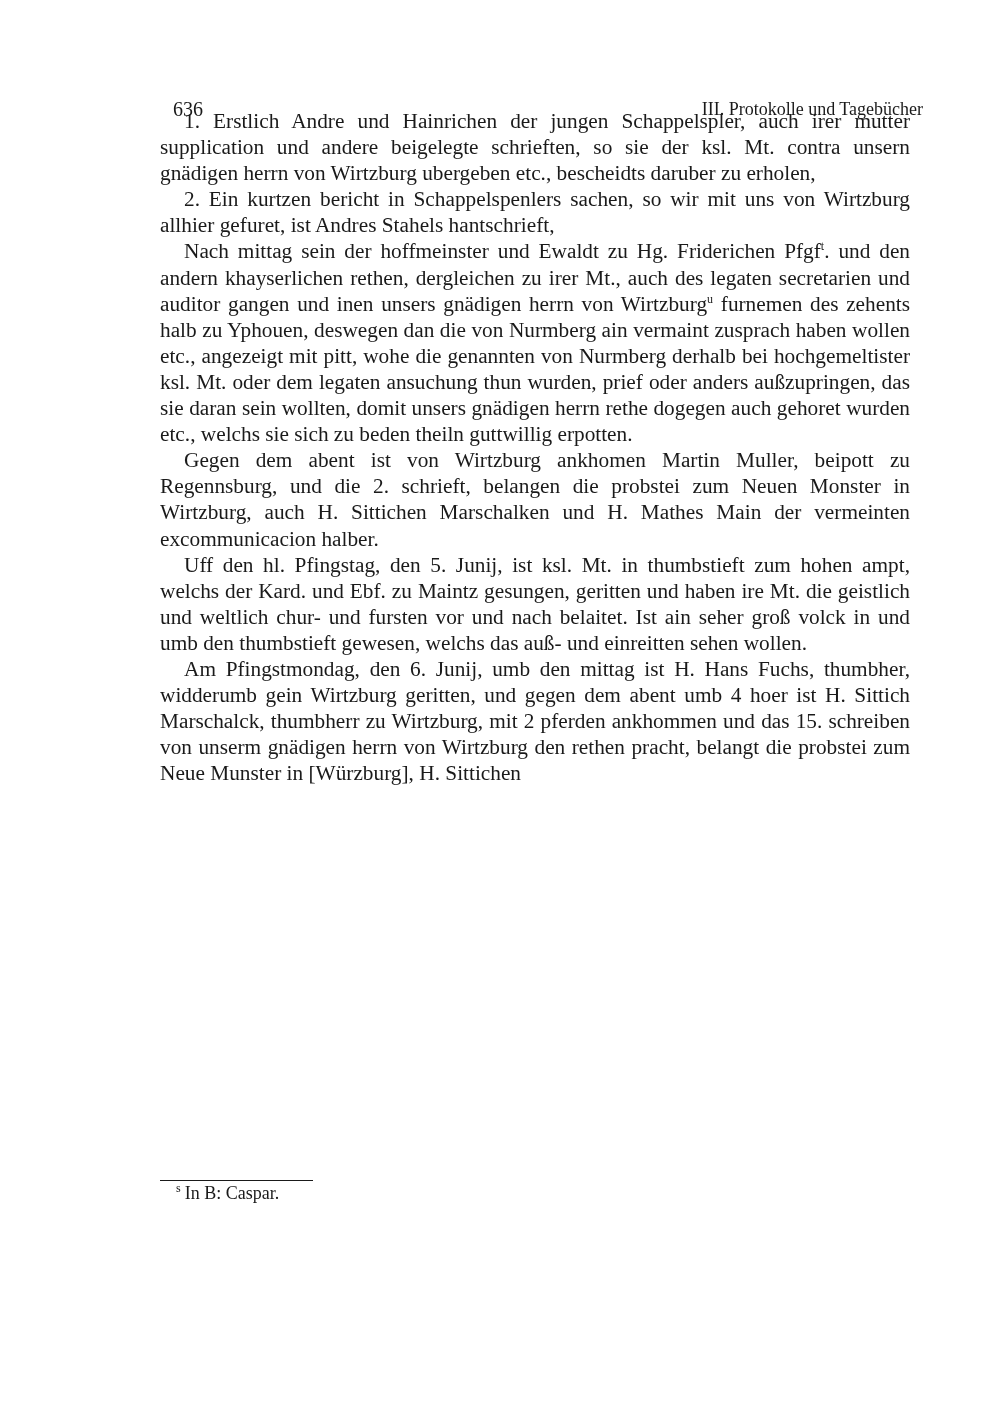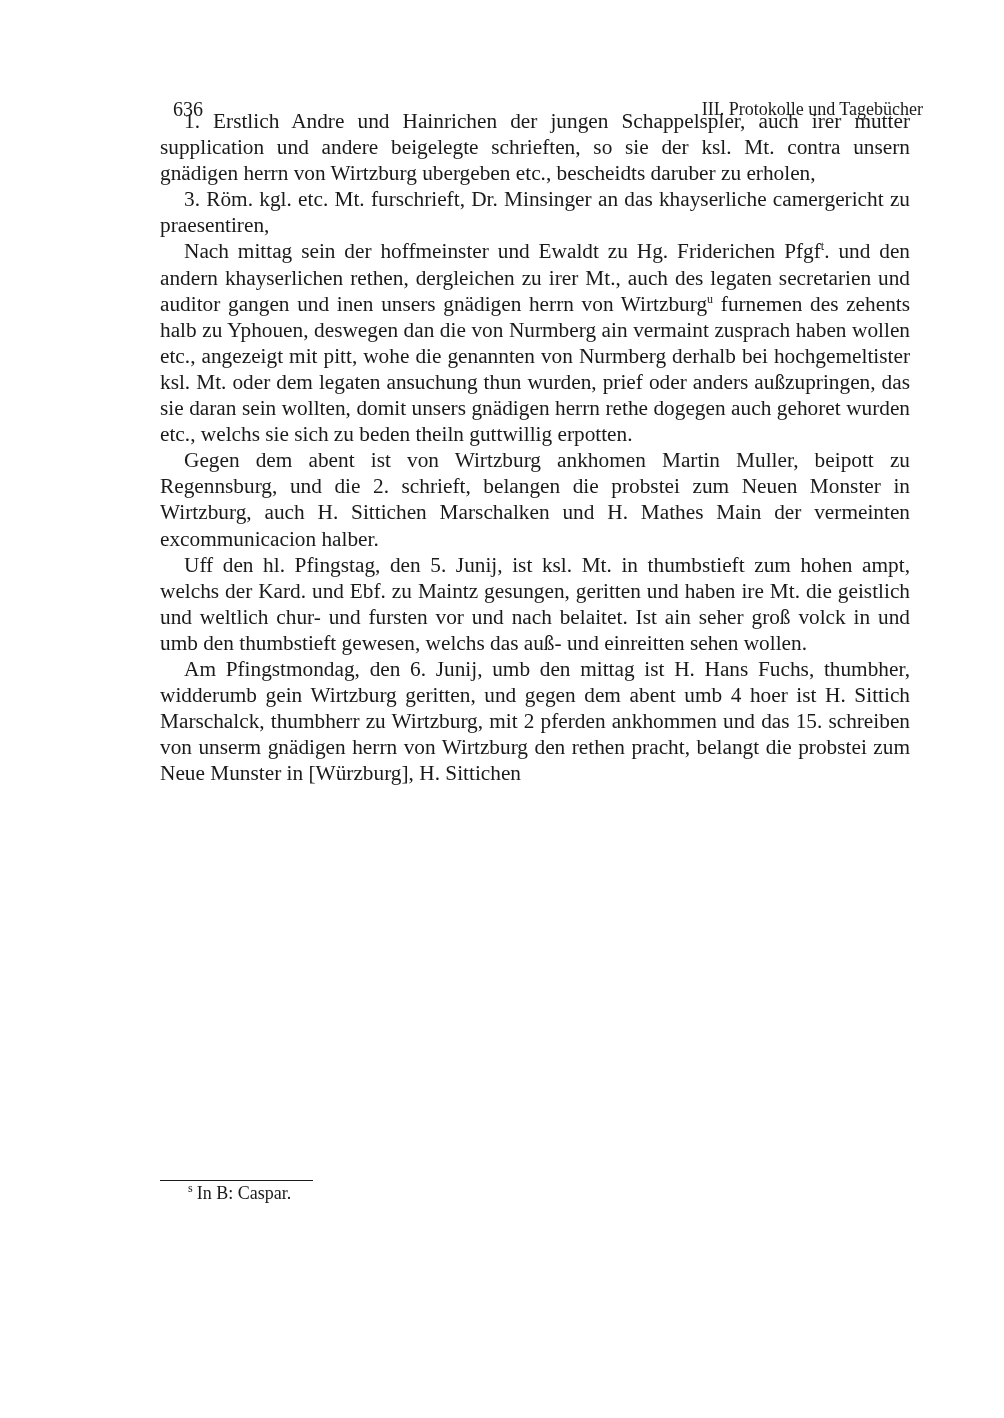--- a/index.html
+++ b/index.html
@@ -61,21 +61,21 @@
     .footnote-rule {
       position: absolute;
       left: 160px;
       top: 1180px;
       width: 153px;
       height: 0;
       border-top: 1px solid #1a1a1a;
     }
     .footnotes {
       position: absolute;
-      left: 160px;
+      left: 148px;
       top: 1181px;
       width: 750px;
       font-size: 18px;
       line-height: 24.5px;
     }
     .footnote {
       padding-left: 28px;
       white-space: nowrap;
     }
     .footnote .fn-mark {
@@ -90,22 +90,22 @@
 
 <div class="page-header">
   <span class="page-number">636</span>
   <span class="running-title">III. Protokolle und Tagebücher</span>
 </div>
 
 <div class="body-text">
 
   <p class="para"><span>1. Erstlich Andre und Hainrichen der jungen Schappelspler, auch irer mutter supplication und andere beigelegte schrieften, so sie der ksl. Mt. contra unsern gnädigen herrn von Wirtzburg ubergeben etc., bescheidts daruber zu erholen,</span></p>
 
+  <p class="para"><span>2. Ein kurtzen bericht in Schappelspenlers sachen, so wir mit uns von Wirtzburg allhier gefuret, ist Andres Stahels hantschrieft,</span></p>
 
-  <p class="para"><span>3. Röm. kgl. etc. Mt. furschrieft, Dr. Minsinger an das khayserliche camer­gericht zu praesentiren,</span></p>
 
 
 
   <p class="para"><span>Nach mittag sein der hoffmeinster und Ewaldt zu Hg. Friderichen Pfgf</span><sup class="fn">t</sup><span>. und den andern khayserlichen rethen, dergleichen zu irer Mt., auch des legaten secretarien und auditor gangen und inen unsers gnädigen herrn von Wirtzburg</span><sup class="fn">u</sup><span> furnemen des zehents halb zu Yphouen, deswegen dan die von Nurmberg ain vermaint zusprach haben wollen etc., angezeigt mit pitt, wohe die genannten von Nurmberg derhalb bei hochgemeltister ksl. Mt. oder dem legaten ansu­chung thun wurden, prief oder anders außzupringen, das sie daran sein wollten, domit unsers gnädigen herrn rethe dogegen auch gehoret wurden etc., welchs sie sich zu beden theiln guttwillig erpotten.</span></p>
 
 
   <p class="para"><span>Gegen dem abent ist von Wirtzburg ankhomen Martin Muller, beipott zu Regennsburg, und die 2. schrieft, belangen die probstei zum Neuen Monster in Wirtzburg, auch H. Sittichen Marschalken und H. Mathes Main der ver­meinten excommunicacion halber.</span></p>
 
   <p class="para"><span>Uff den hl. Pfingstag, den 5. Junij, ist ksl. Mt. in thumbstieft zum hohen ampt, welchs der Kard. und Ebf. zu Maintz gesungen, geritten und haben ire Mt. die geistlich und weltlich chur- und fursten vor und nach belaitet. Ist ain seher groß volck in und umb den thumbstieft gewesen, welchs das auß- und einreitten sehen wollen.</span></p>
 

